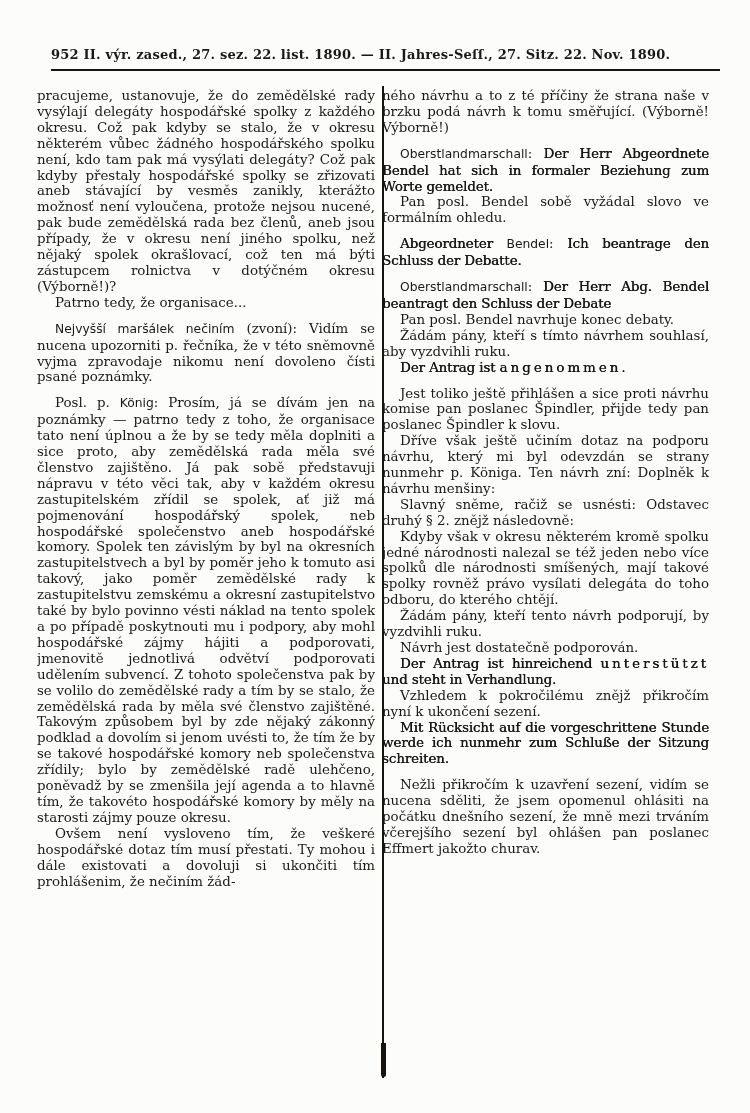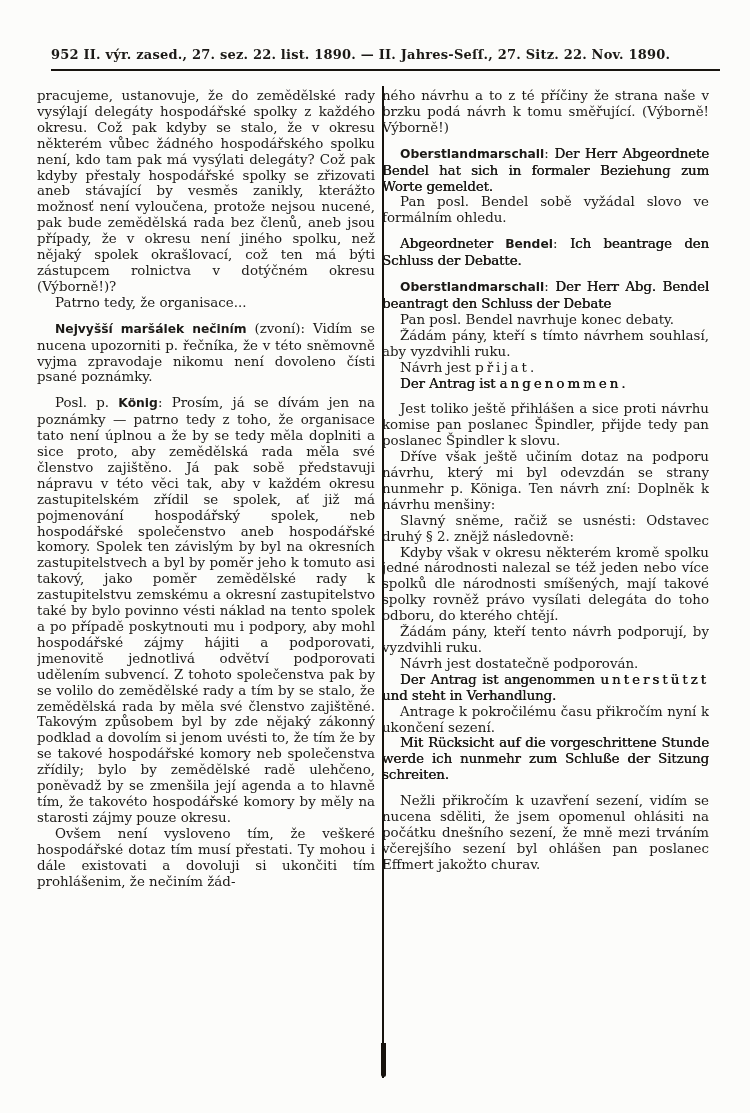--- a/index.html
+++ b/index.html
@@ -37,21 +37,21 @@
     font-size: 13.4px;
     line-height: 15.9px;
   }
   .col-left  { left: 37px;  width: 338px; }
   .col-right { left: 382px; width: 327px; }
   .para { margin: 0; }
   .para.indent { text-indent: 18px; }
   .para.gap { margin-top: 10px; }
   .bold {
     font-family: "DejaVu Sans", sans-serif;
-    font-weight: bold;
+    font-weight: normal;
     font-size: 12.3px;
   }
   .fraktur {
     text-shadow: 0.35px 0 0 currentColor;
     letter-spacing: -0.1px;
   }
   .spaced { letter-spacing: 3px; }
   .divider {
     position: absolute;
     left: 382px;
@@ -88,26 +88,25 @@
   <div class="divider-tip"></div>
 
   <div class="col col-right">
       <p class="para"><span class="">ného návrhu a to z té příčiny že strana naše v brzku podá návrh k tomu směřující. (Výborně! Výborně!)</span></p>
       <p class="para indent gap"><span class="bold">Oberstlandmarschall</span><span class="">: </span><span class="fraktur">Der Herr Abgeordnete Bendel hat sich in formaler Beziehung zum Worte gemeldet.</span></p>
       <p class="para indent"><span class="">Pan posl. Bendel sobě vyžádal slovo ve formálním ohledu.</span></p>
       <p class="para indent gap"><span class="fraktur">Abgeordneter </span><span class="bold">Bendel</span><span class="">: </span><span class="fraktur">Ich beantrage den Schluss der Debatte.</span></p>
       <p class="para indent gap"><span class="bold">Oberstlandmarschall</span><span class="">: </span><span class="fraktur">Der Herr Abg. Bendel beantragt den Schluss der Debate</span></p>
       <p class="para indent"><span class="">Pan posl. Bendel navrhuje konec debaty.</span></p>
       <p class="para indent"><span class="">Žádám pány, kteří s tímto návrhem souhlasí, aby vyzdvihli ruku.</span></p>
-      <p class="para indent"><span class="">Návrh jest </span><span class="spaced">přijat</span><span class="">.</span></p>
       <p class="para indent"><span class="fraktur">Der Antrag ist </span><span class="fraktur spaced">angenommen</span><span class="fraktur">.</span></p>
       <p class="para indent gap"><span class="">Jest toliko ještě přihlášen a sice proti návrhu komise pan poslanec Špindler, přijde tedy pan poslanec Špindler k slovu.</span></p>
       <p class="para indent"><span class="">Dříve však ještě učiním dotaz na podporu návrhu, který mi byl odevzdán se strany nunmehr p. Königa. Ten návrh zní: Doplněk k návrhu menšiny:</span></p>
       <p class="para indent"><span class="">Slavný sněme, račiž se usnésti: Odstavec druhý § 2. znějž následovně:</span></p>
       <p class="para indent"><span class="">Kdyby však v okresu některém kromě spolku jedné národnosti nalezal se též jeden nebo více spolků dle národnosti smíšených, mají takové spolky rovněž právo vysílati delegáta do toho odboru, do kterého chtějí.</span></p>
       <p class="para indent"><span class="">Žádám pány, kteří tento návrh podporují, by vyzdvihli ruku.</span></p>
       <p class="para indent"><span class="">Návrh jest dostatečně podporován.</span></p>
-      <p class="para indent"><span class="fraktur">Der Antrag ist angenommen </span><span class="fraktur spaced">unterstützt</span><span class="fraktur"> und steht in Verhandlung.</span></p>
-      <p class="para indent"><span class="">Antrage k pokročilému času přikročím nyní k ukončení sezení.</span></p>
+      <p class="para indent"><span class="fraktur">Der Antrag ist hinreichend </span><span class="fraktur spaced">unterstützt</span><span class="fraktur"> und steht in Verhandlung.</span></p>
+      <p class="para indent"><span class="">Vzhledem k pokročilému znějž přikročím nyní k ukončení sezení.</span></p>
       <p class="para indent"><span class="fraktur">Mit Rücksicht auf die vorgeschrittene Stunde werde ich nunmehr zum Schluße der Sitzung schreiten.</span></p>
       <p class="para indent gap"><span class="">Nežli přikročím k uzavření sezení, vidím se nucena sděliti, že jsem opomenul ohlásiti na počátku dnešního sezení, že mně mezi trváním včerejšího sezení byl ohlášen pan poslanec Effmert jakožto churav.</span></p>
     </div>
 </div>
 
 </body></html>

